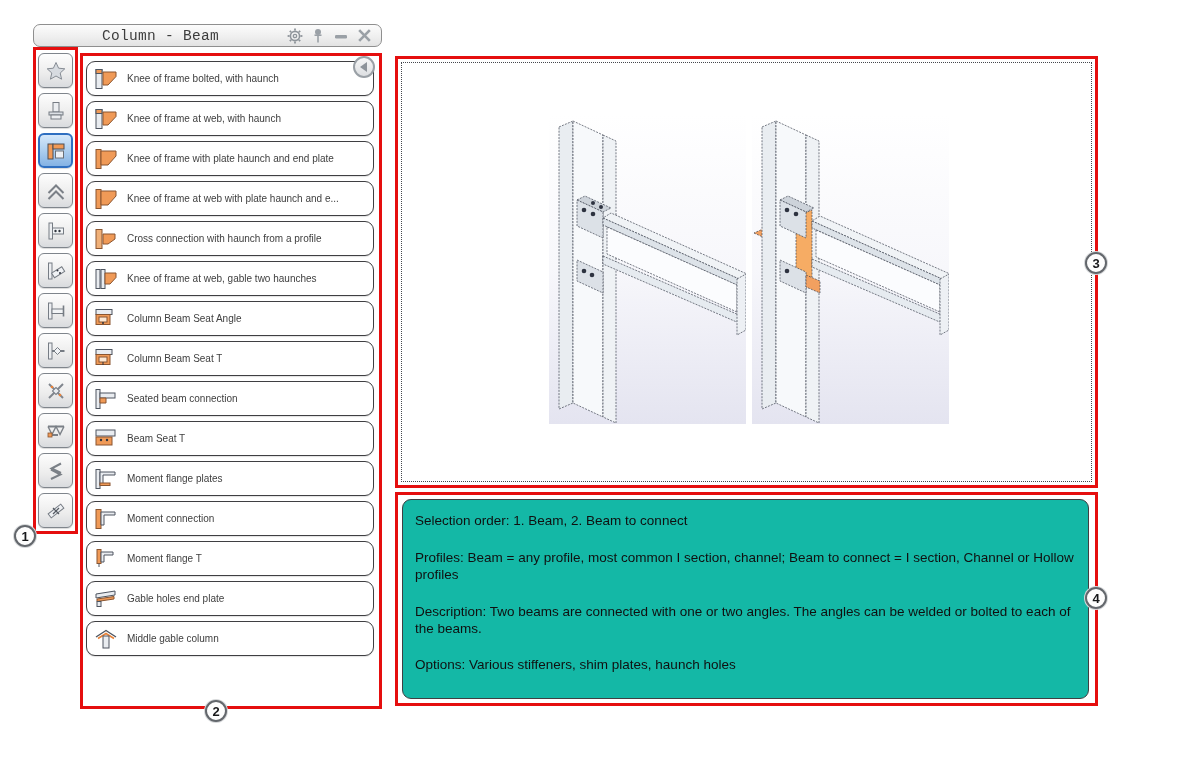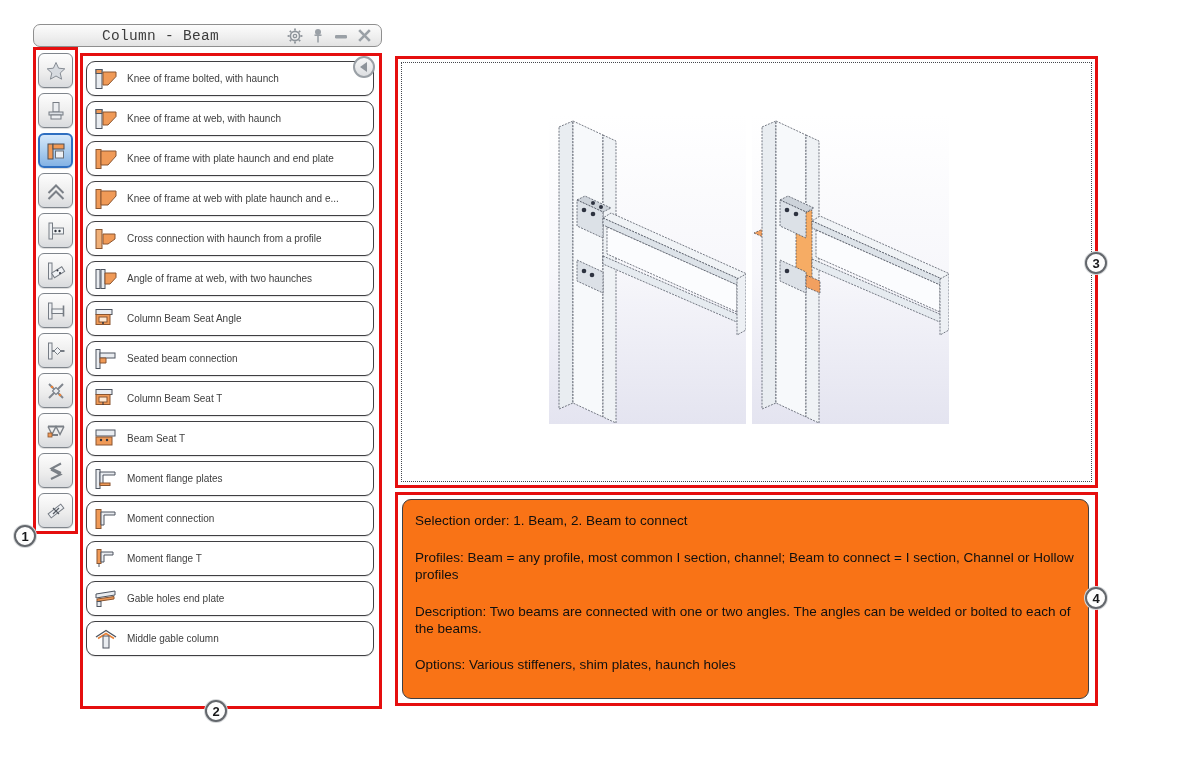--- a/index.html
+++ b/index.html
@@ -82,21 +82,21 @@
   .render-half{
     width:197px;height:310px;
     background:linear-gradient(180deg,#ffffff 0%,#f7f7fb 50%,#e4e4f0 100%);
   }
   .render-svg{display:block;}
   .render-svg polygon{stroke:#3d4450;stroke-width:.7;stroke-dasharray:2 1.2;stroke-linejoin:round;}
   .render-svg .bolt{fill:#2e3340;stroke:none;stroke-dasharray:none;}
   
   .desc-box{
     position:absolute;left:4px;top:4px;right:6px;bottom:4px;
-    border:1.5px solid #3f3f42;border-radius:9px;background:#f97316;
+    border:1.5px solid #3f3f42;border-radius:9px;background:#14b8a6;
     box-sizing:border-box;padding:13px 14px 0 12px;
   }
   .desc-box p{margin:0 0 20px 0;font-size:13.5px;color:#101010;line-height:1.25;}
 </style>
 </head>
 <body>
 
 <div class="titlebar">
   <div class="title">Column - Beam</div>
   <div class="tb-controls">
@@ -270,47 +270,47 @@
         <path d="M10,6 L22,6 L22,11 L15,16 L10,16 Z" fill="#f09a57" stroke="#8a5530"></path>
       </svg>
     <span class="lbl">Cross connection with haunch from a profile</span>
   </div>
   <div class="list-item">
     <svg class="li-ic" width="26" height="22" viewBox="0 0 26 22">
         <rect x="3" y="1.5" width="4" height="19" fill="#e9ecf0" stroke="#4e5560"></rect>
         <rect x="8" y="1.5" width="4" height="19" fill="#e9ecf0" stroke="#4e5560"></rect>
         <path d="M12,5 L23,5 L23,9.5 L17,16 L12,16 Z" fill="#f09a57" stroke="#8a5530"></path>
       </svg>
-    <span class="lbl">Angle of frame at web, with two haunches</span>
+    <span class="lbl">Knee of frame at web, gable two haunches</span>
   </div>
   <div class="list-item">
     <svg class="li-ic" width="26" height="22" viewBox="0 0 26 22">
         <rect x="3" y="1.5" width="16" height="5" fill="#e9ecf0" stroke="#4e5560"></rect>
         <rect x="3" y="6.5" width="14" height="10" fill="#f09a57" stroke="#8a5530"></rect>
         <rect x="6" y="9" width="8" height="5" fill="#fce7d2" stroke="#8a5530"></rect>
         <circle cx="10" cy="15" r="1" fill="#30353f"></circle>
       </svg>
     <span class="lbl">Column Beam Seat Angle</span>
   </div>
   <div class="list-item">
     <svg class="li-ic" width="26" height="22" viewBox="0 0 26 22">
-        <rect x="3" y="1.5" width="4" height="19" fill="#e9ecf0" stroke="#4e5560"></rect>
-        <rect x="7" y="5" width="15" height="5" fill="#e9ecf0" stroke="#4e5560"></rect>
-        <path d="M7,10 L13,10 L13,15 L7,15 Z" fill="#f09a57" stroke="#8a5530"></path>
-      </svg>
-    <span class="lbl">Seated beam connection</span>
-  </div>
-  <div class="list-item">
-    <svg class="li-ic" width="26" height="22" viewBox="0 0 26 22">
         <rect x="3" y="1.5" width="16" height="5" fill="#e9ecf0" stroke="#4e5560"></rect>
         <rect x="3" y="6.5" width="14" height="10" fill="#f09a57" stroke="#8a5530"></rect>
         <rect x="6" y="9" width="8" height="5" fill="#fce7d2" stroke="#8a5530"></rect>
         <line x1="10" y1="14" x2="10" y2="17" stroke="#30353f"></line>
       </svg>
     <span class="lbl">Column Beam Seat T</span>
+  </div>
+  <div class="list-item">
+    <svg class="li-ic" width="26" height="22" viewBox="0 0 26 22">
+        <rect x="3" y="1.5" width="4" height="19" fill="#e9ecf0" stroke="#4e5560"></rect>
+        <rect x="7" y="5" width="15" height="5" fill="#e9ecf0" stroke="#4e5560"></rect>
+        <path d="M7,10 L13,10 L13,15 L7,15 Z" fill="#f09a57" stroke="#8a5530"></path>
+      </svg>
+    <span class="lbl">Seated beam connection</span>
   </div>
   <div class="list-item">
     <svg class="li-ic" width="26" height="22" viewBox="0 0 26 22">
         <rect x="3" y="2" width="19" height="6" fill="#e9ecf0" stroke="#4e5560"></rect>
         <rect x="3" y="9" width="16" height="8" fill="#f09a57" stroke="#8a5530"></rect>
         <circle cx="8" cy="12" r="1.2" fill="#30353f"></circle>
         <circle cx="14" cy="12" r="1.2" fill="#30353f"></circle>
       </svg>
     <span class="lbl">Beam Seat T</span>
   </div>

